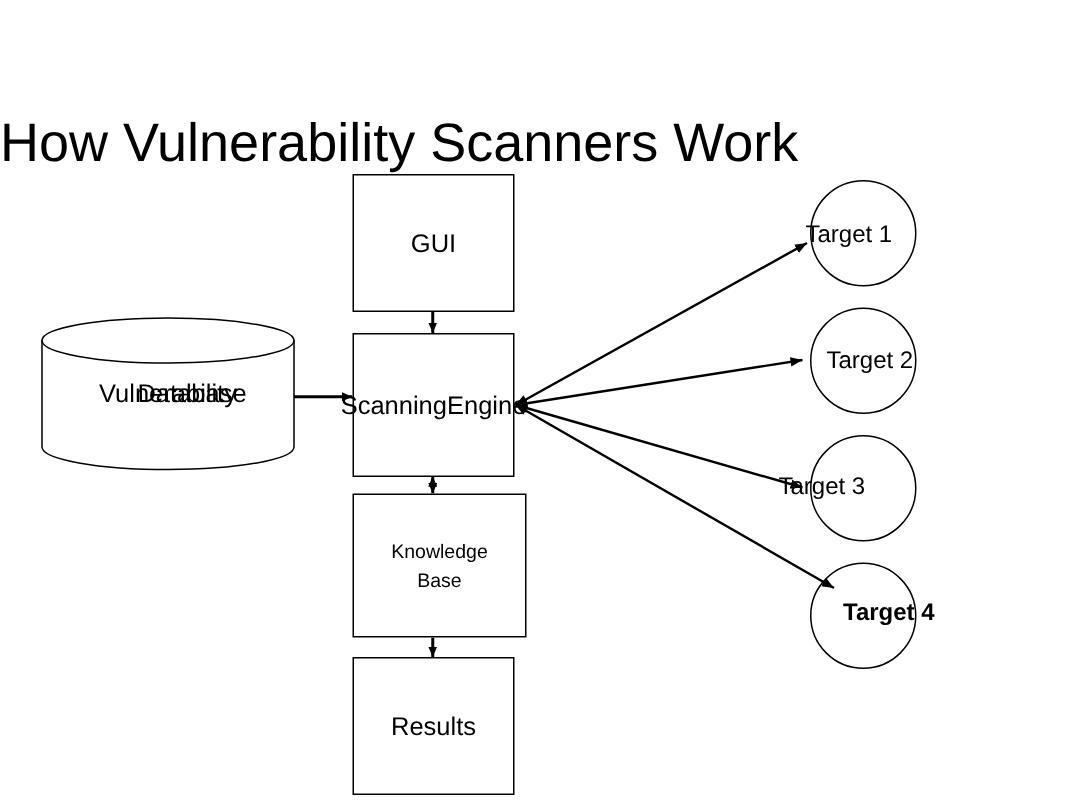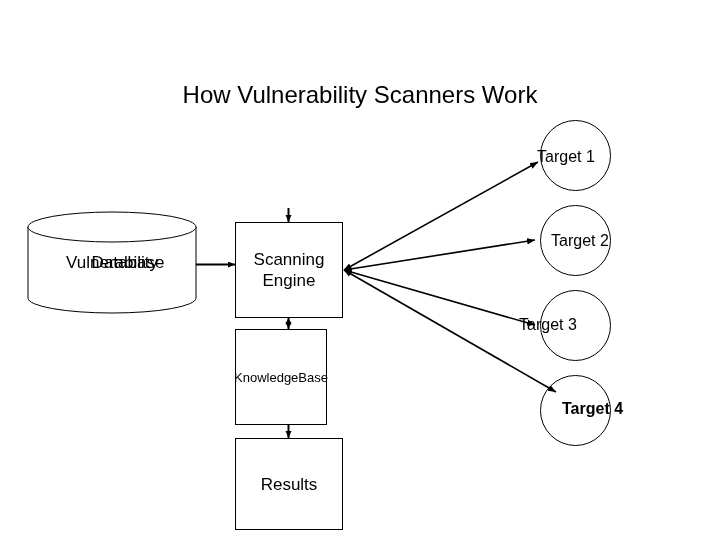--- a/index.html
+++ b/index.html
@@ -21,22 +21,22 @@
     left: 0;
     top: 0;
     width: 720px;
     height: 540px;
   }
   .title {
     position: absolute;
     left: 0;
     top: 78px;
     width: 720px;
-    text-align: center;
-    font-size: 24px;
+    text-align: left;
+    font-size: 36px;
     font-weight: normal;
     letter-spacing: 0px;
     line-height: 34px;
     white-space: nowrap;
   }
   .node-box {
     position: absolute;
     box-sizing: border-box;
     border: 1px solid #000000;
     background: #ffffff;
@@ -123,27 +123,30 @@
 
   <div class="title">How Vulnerability Scanners Work</div>
 
   <div class="cylinder-wrap" style="left:28px; top:212px; width:168px; height:101px;">
     <div style="position:relative; width:100%;">
       <div class="cyl-label" style="top:0;">Vulnerability</div>
       <div class="cyl-label" style="position:static;margin-left:16px;">Database</div>
     </div>
   </div>
 
+  <div class="node-box" style="left:235px; top:116px; width:108px; height:92px;">
+    <span class="lbl">GUI</span>
+  </div>
 
-  <div class="node-box" style="left:235px; top:222px; width:108px; height:96px; flex-direction:column;">
+  <div class="node-box" style="left:235px; top:222px; width:108px; height:96px; flex-direction:row;">
     <span class="lbl">Scanning</span>
     <span class="lbl">Engine</span>
   </div>
 
-  <div class="node-box" style="left:235px; top:329px; width:92px; height:96px; ">
+  <div class="node-box" style="left:235px; top:329px; width:116px; height:96px; flex-direction:column;">
     <span class="lbl-small">Knowledge</span>
     <span class="lbl-small">Base</span>
   </div>
 
   <div class="node-box" style="left:235px; top:438px; width:108px; height:92px;">
     <span class="lbl">Results</span>
   </div>
 
   <div class="node-circle" style="left:540px; top:120px; width:71px; height:71px;"></div>
   <div class="circle-label" style="left:537px; top:148px;">Target 1</div>

